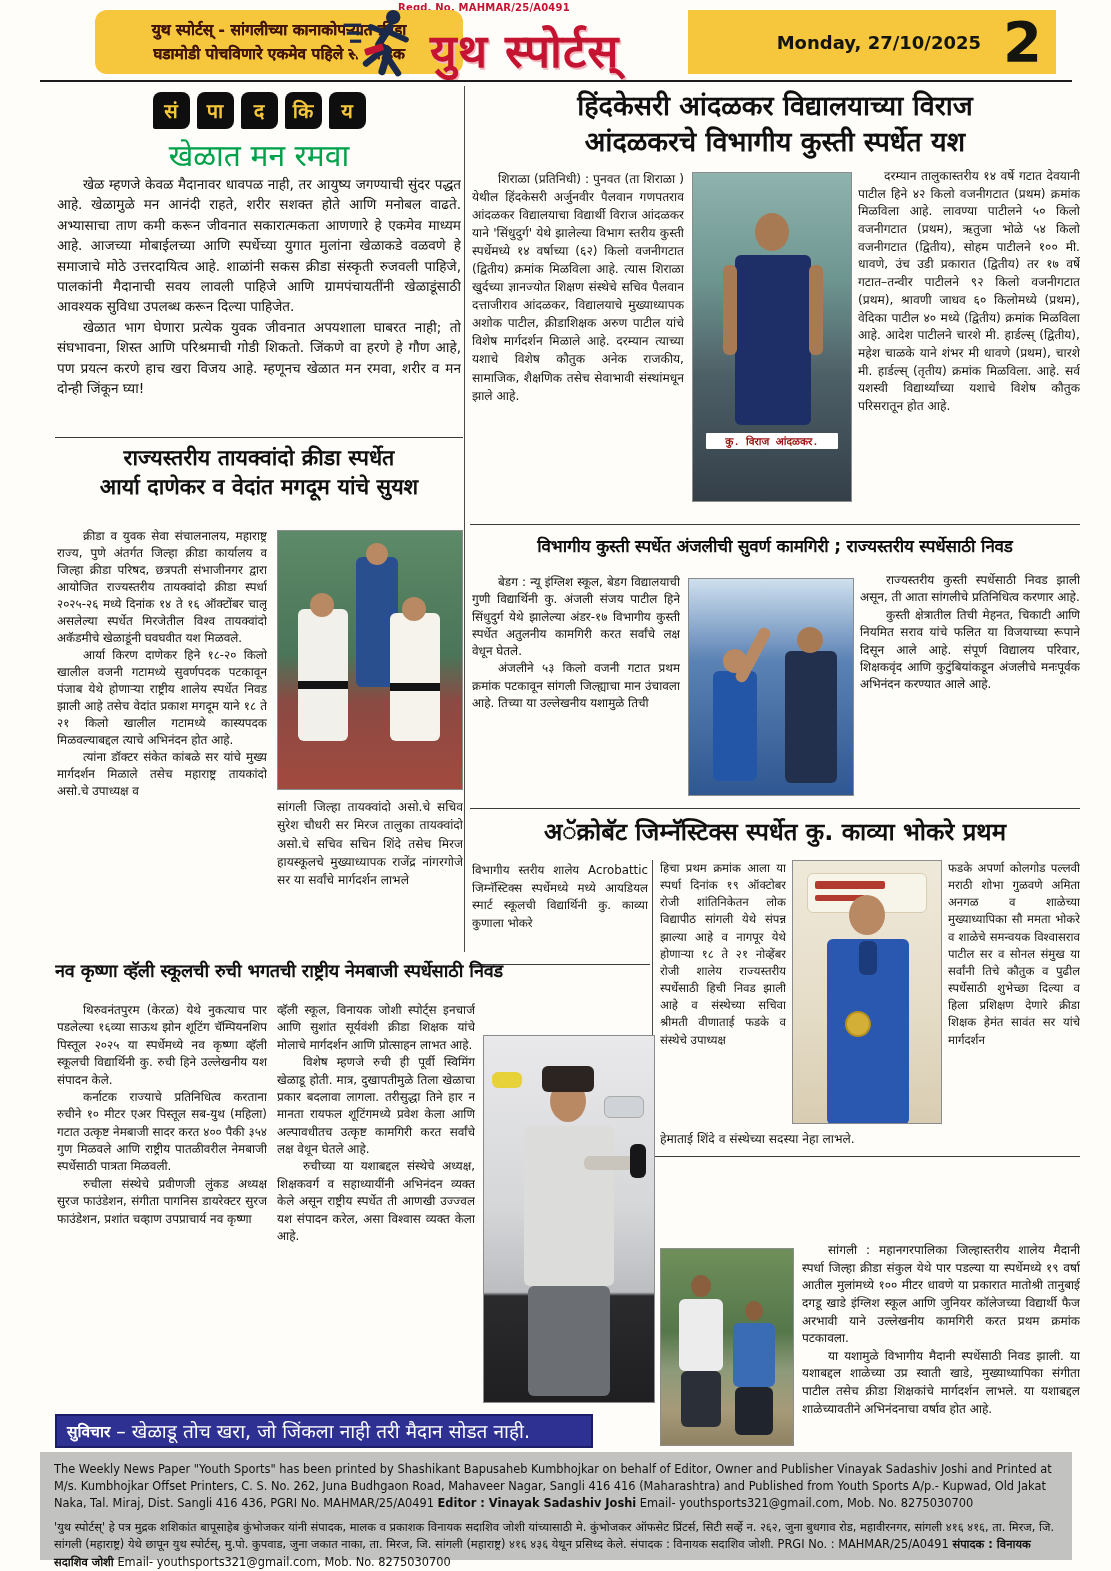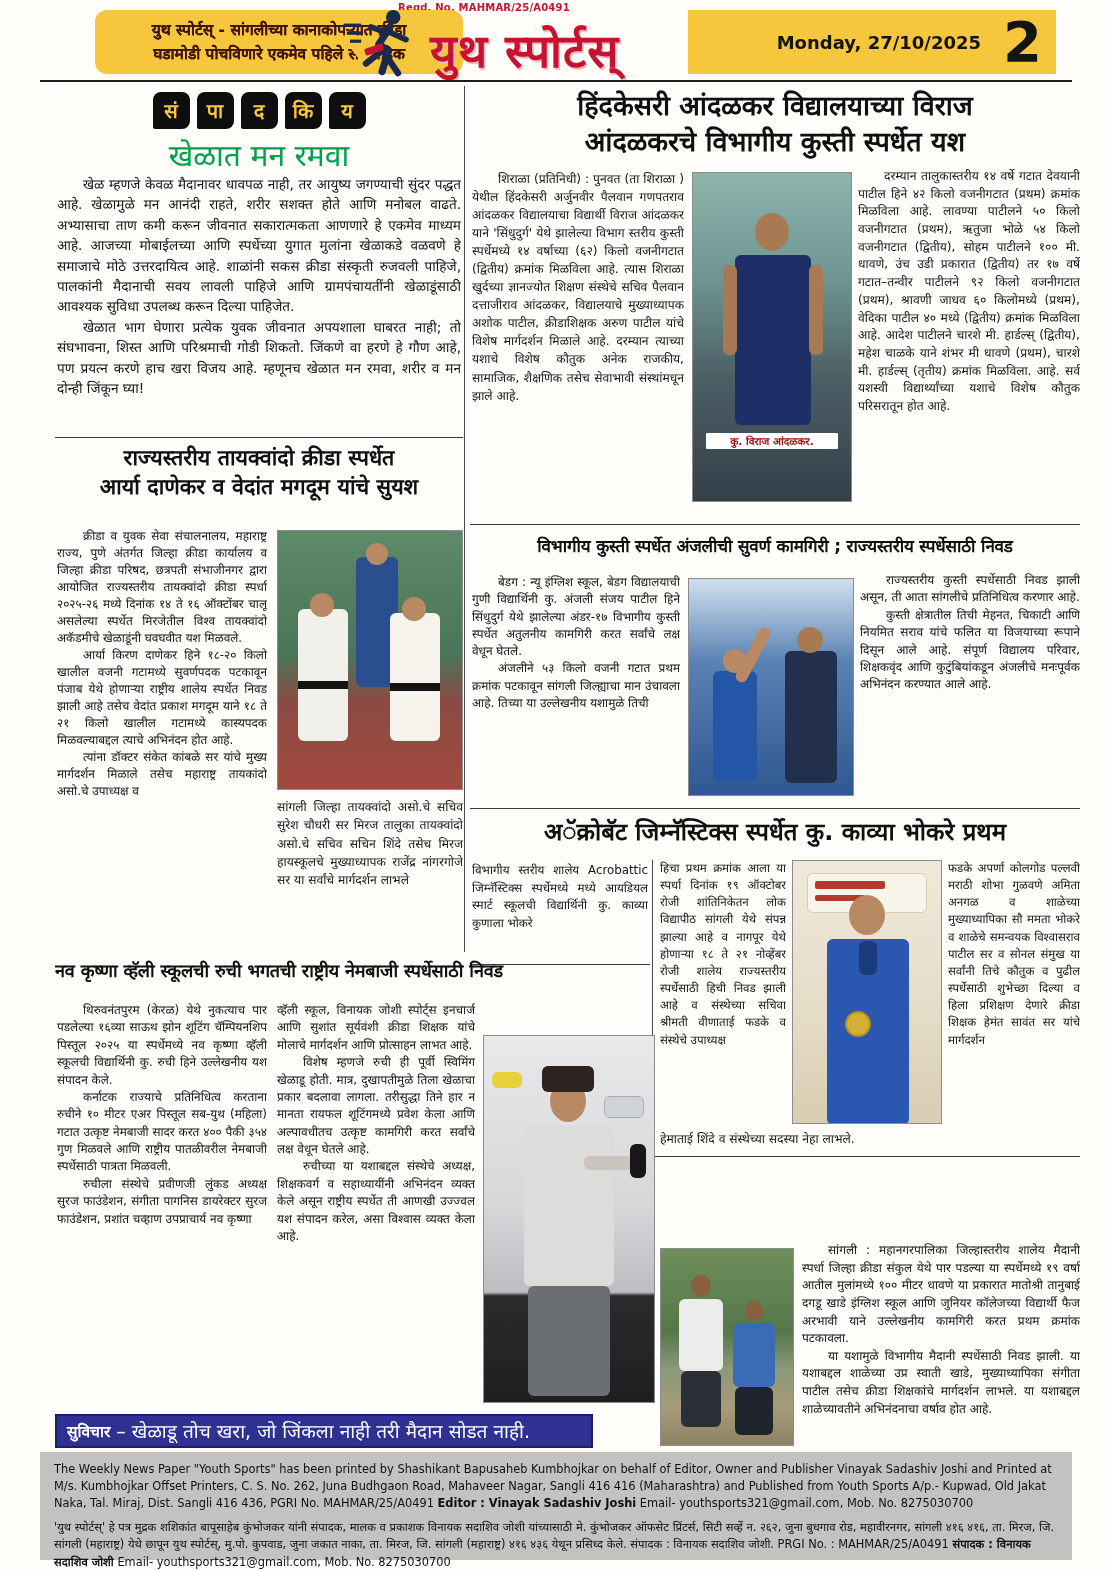--- a/index.html
+++ b/index.html
@@ -128,21 +128,21 @@
     <div>आंदळकरचे विभागीय कुस्ती स्पर्धेत यश</div>
   </div>
   <div class="abs bodytxt" style="left:472px; top:170px; width:212px; height:350px; font-size:12.2px; line-height:1.48;">
     <p>शिराळा (प्रतिनिधी) : पुनवत (ता शिराळा ) येथील हिंदकेसरी अर्जुनवीर पैलवान गणपतराव आंदळकर विद्यालयाचा विद्यार्थी विराज आंदळकर याने 'सिंधुदुर्ग' येथे झालेल्या विभाग स्तरीय कुस्ती स्पर्धेमध्ये १४ वर्षाच्या (६२) किलो वजनीगटात (द्वितीय) क्रमांक मिळविला आहे. त्यास शिराळा खुर्दच्या ज्ञानज्योत शिक्षण संस्थेचे सचिव पैलवान दत्ताजीराव आंदळकर, विद्यालयाचे मुख्याध्यापक अशोक पाटील, क्रीडाशिक्षक अरुण पाटील यांचे विशेष मार्गदर्शन मिळाले आहे. दरम्यान त्याच्या यशाचे विशेष कौतुक अनेक राजकीय, सामाजिक, शैक्षणिक तसेच सेवाभावी संस्थांमधून झाले आहे.</p>
   </div>
   <div class="photo" style="left:692px; top:172px; width:160px; height:330px; background:linear-gradient(180deg,#8fb3ad 0%,#6e9691 32%,#4d5f66 62%,#343f4a 100%);">
     <div class="head" style="left:62px; top:40px; width:34px; height:38px; background:#a87a54;"></div>
     <div class="fig" style="left:42px; top:82px; width:76px; height:170px; background:#1d2f66;"></div>
     <div class="fig" style="left:30px; top:92px; width:14px; height:90px; background:#a87a54;"></div>
     <div class="fig" style="left:116px; top:92px; width:14px; height:90px; background:#a87a54;"></div>
-    <div class="ph-caption" style="bottom:52px;">कु. विराज आंदळकर.</div>
+    <div class="ph-caption" style="bottom:52px;font-family:Liberation Mono, monospace;">कु. विराज आंदळकर.</div>
   </div>
   <div class="abs bodytxt" style="left:858px; top:168px; width:222px; height:352px; font-size:12.2px; line-height:1.45;">
     <p>दरम्यान तालुकास्तरीय १४ वर्षे गटात देवयानी पाटील हिने ४२ किलो वजनीगटात (प्रथम) क्रमांक मिळविला आहे. लावण्या पाटीलने ५० किलो वजनीगटात (प्रथम), ऋतुजा भोळे ५४ किलो वजनीगटात (द्वितीय), सोहम पाटीलने १०० मी. धावणे, उंच उडी प्रकारात (द्वितीय) तर १७ वर्षे गटात–तन्वीर पाटीलने ९२ किलो वजनीगटात (प्रथम), श्रावणी जाधव ६० किलोमध्ये (प्रथम), वेदिका पाटील ४० मध्ये (द्वितीय) क्रमांक मिळविला आहे. आदेश पाटीलने चारशे मी. हार्डल्स् (द्वितीय), महेश चाळके याने शंभर मी धावणे (प्रथम), चारशे मी. हार्डल्स् (तृतीय) क्रमांक मिळविला. आहे. सर्व यशस्वी विद्यार्थ्यांच्या यशाचे विशेष कौतुक परिसरातून होत आहे.</p>
   </div>
   <div class="abs thinrule" style="left:470px; top:524px; width:610px;"></div>
 
   <div class="abs hl" style="left:470px; top:534px; width:610px; font-size:17px; white-space:nowrap; letter-spacing:-0.2px; overflow:hidden;">विभागीय कुस्ती स्पर्धेत अंजलीची सुवर्ण कामगिरी ; राज्यस्तरीय स्पर्धेसाठी निवड</div>
   <div class="abs bodytxt" style="left:472px; top:574px; width:208px; height:230px; font-size:11.9px; line-height:1.45;">
     <p>बेडग : न्यू इंग्लिश स्कूल, बेडग विद्यालयाची गुणी विद्यार्थिनी कु. अंजली संजय पाटील हिने सिंधुदुर्ग येथे झालेल्या अंडर-१७ विभागीय कुस्ती स्पर्धेत अतुलनीय कामगिरी करत सर्वांचे लक्ष वेधून घेतले.</p>
     <p>अंजलीने ५३ किलो वजनी गटात प्रथम क्रमांक पटकावून सांगली जिल्ह्याचा मान उंचावला आहे. तिच्या या उल्लेखनीय यशामुळे तिची</p>

